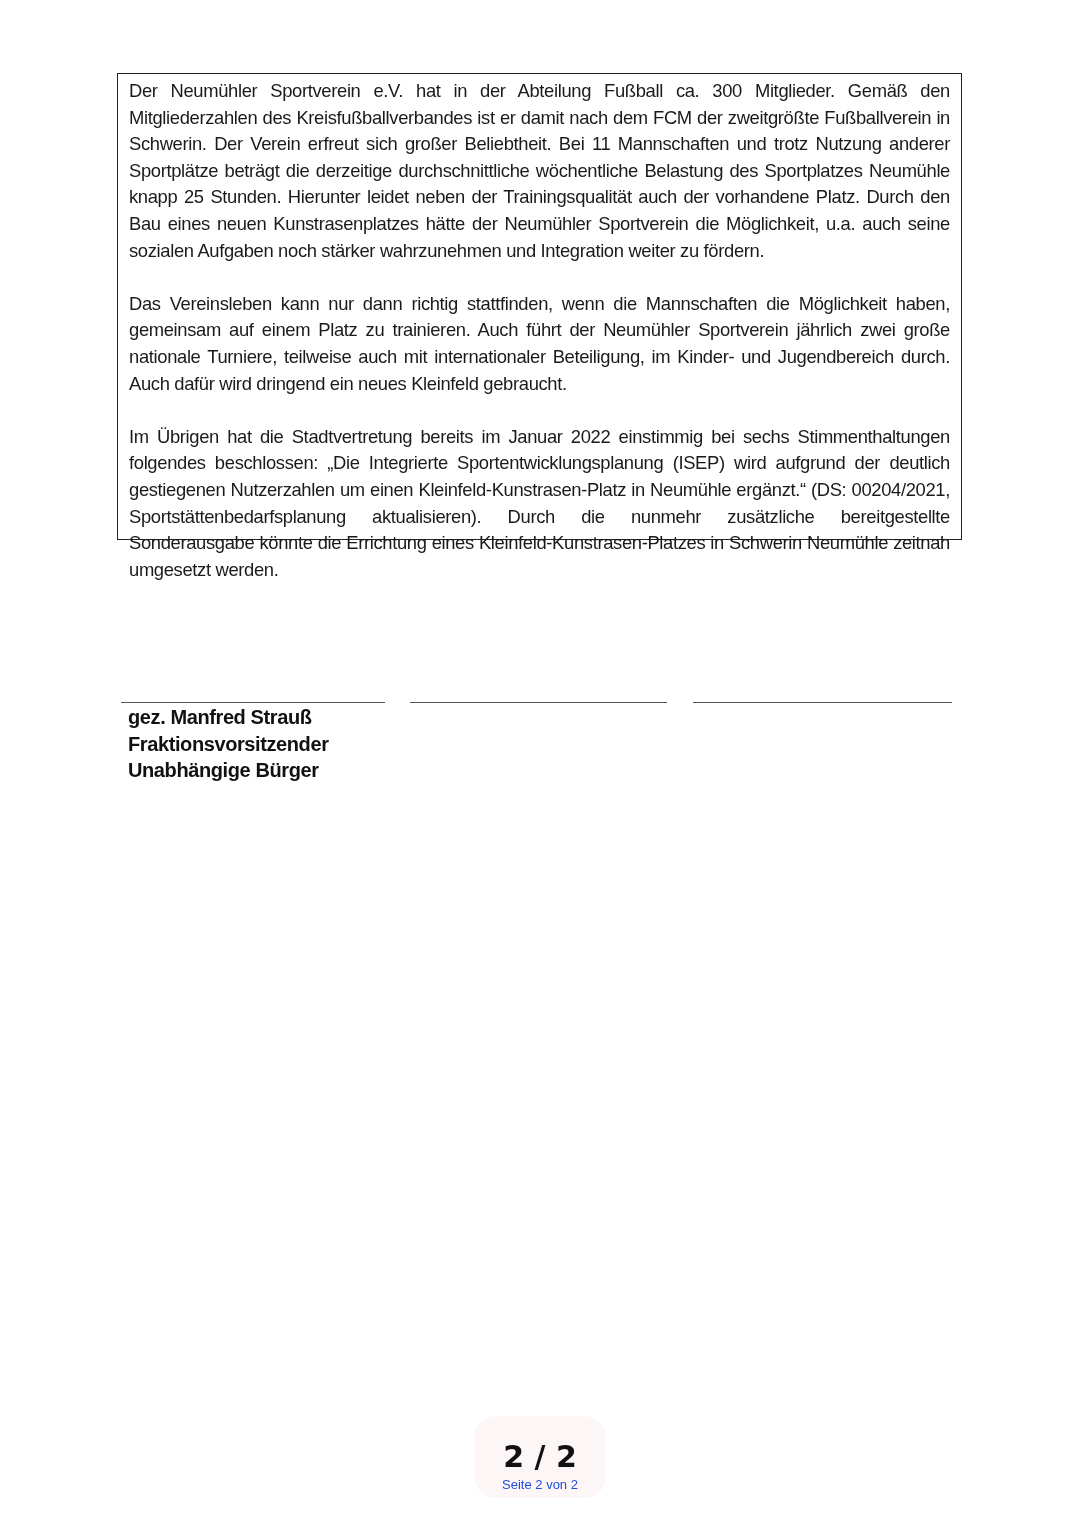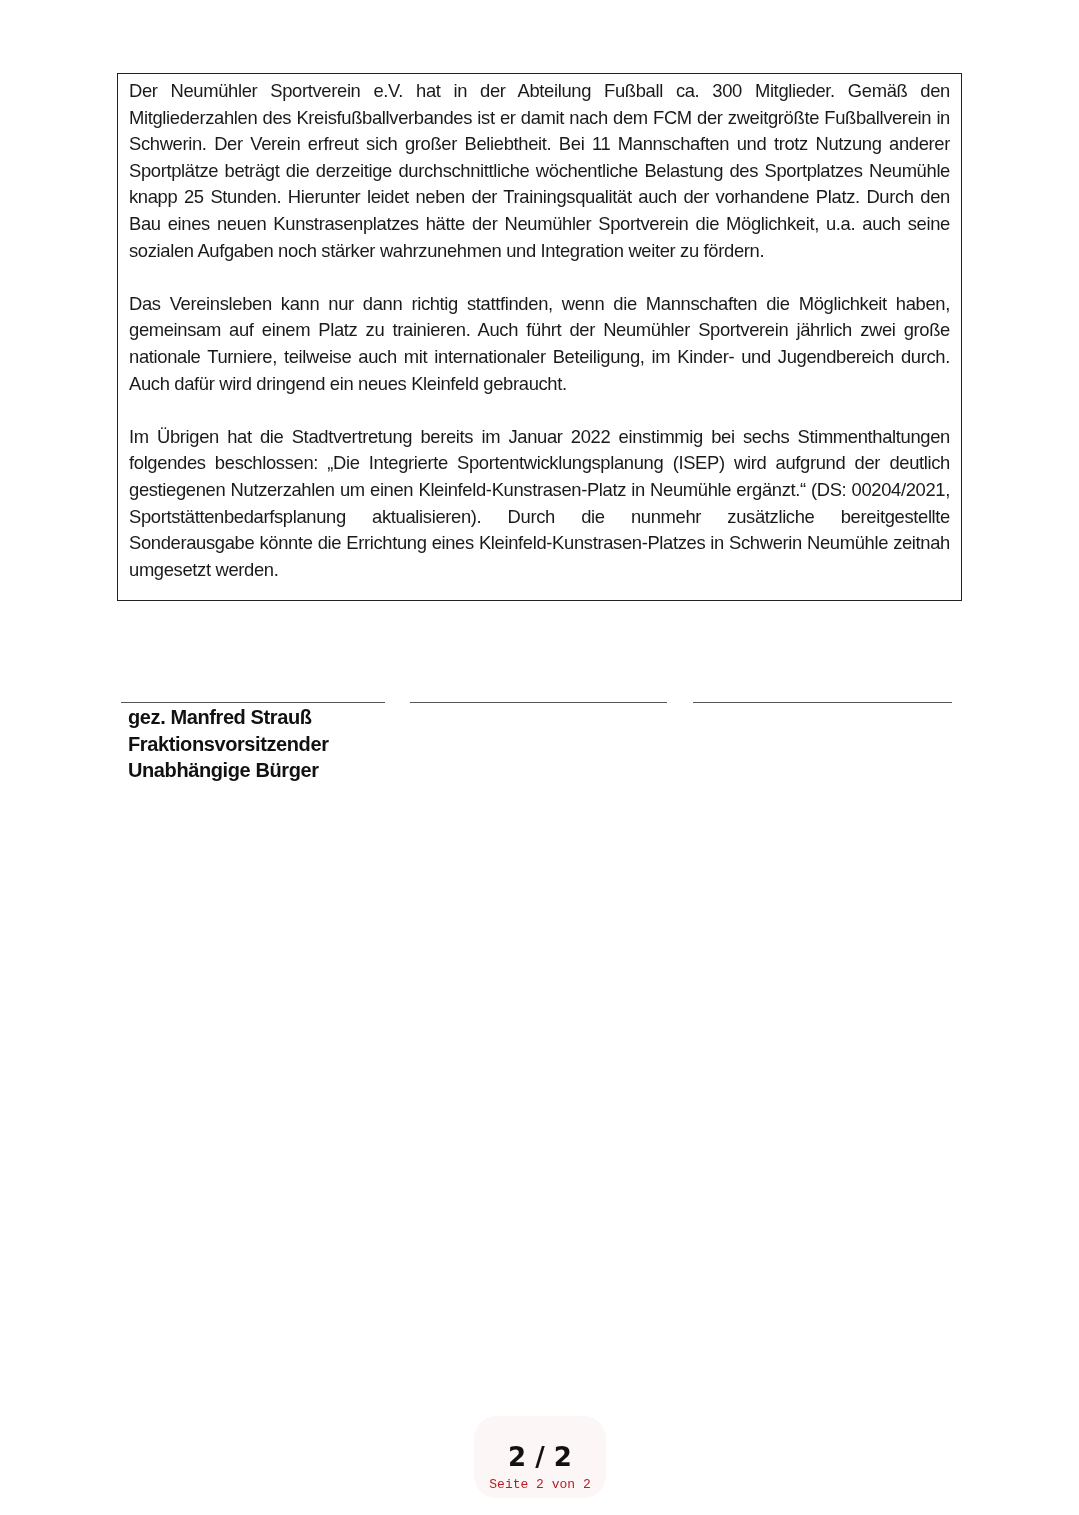--- a/index.html
+++ b/index.html
@@ -1,21 +1,21 @@
 <!DOCTYPE html>
 <html><head>
 <meta charset="utf-8">
 <style>
   html, body { margin: 0; padding: 0; background: #ffffff; }
   body {
     width: 1079px; height: 1515px; position: relative; overflow: hidden;
     font-family: "Liberation Sans", sans-serif; color: #1a1a1a;
   }
   .textbox {
-    position: absolute; left: 117px; top: 73px; width: 845px; height: 528px;
+    position: absolute; left: 117px; top: 73px; width: 845px; height: 467px;
     box-sizing: border-box; border: 1.5px solid #222;
     padding: 4px 11px 0 11px;
   }
   .para {
     font-size: 18.4px; line-height: 26.6px; text-align: justify;
     margin: 0; letter-spacing: -0.35px; word-spacing: 0px;
   }
   .para + .para { margin-top: 26.6px; }
   .sig-line {
     position: absolute; top: 702px; height: 0; border-top: 1.5px solid #555;
@@ -25,24 +25,24 @@
     font-size: 20px; line-height: 26.6px; font-weight: bold;
     letter-spacing: -0.4px; color: #111;
   }
   .sig-block div { white-space: nowrap; }
   .page-indicator {
     position: absolute; left: 474px; top: 1416px; width: 132px; height: 82px;
     background: #fdf6f6; border-radius: 22px; text-align: center;
   }
   .page-num {
     font-family: "DejaVu Sans", sans-serif; font-weight: bold;
-    font-size: 26px; line-height: 40px; margin-top: 21px; color: #111;
+    font-size: 30px; line-height: 40px; margin-top: 21px; color: #111;
   }
   .page-sub {
-    font-size: 13px; color: #b91c1c; line-height: 16px; margin-top: 0px; font-family: Liberation Mono, monospace;
+    font-size: 13px; color: #1d4ed8; line-height: 16px; margin-top: 0px;
   }
 </style>
 </head>
 <body>
 
 <div class="textbox">
   <p class="para">Der Neumühler Sportverein e.V. hat in der Abteilung Fußball ca. 300 Mitglieder. Gemäß den Mitgliederzahlen des Kreisfußballverbandes ist er damit nach dem FCM der zweitgrößte Fußballverein in Schwerin. Der Verein erfreut sich großer Beliebtheit. Bei 11 Mannschaften und trotz Nutzung anderer Sportplätze beträgt die derzeitige durchschnittliche wöchentliche Belastung des Sportplatzes Neumühle knapp 25 Stunden. Hierunter leidet neben der Trainingsqualität auch der vorhandene Platz. Durch den Bau eines neuen Kunstrasenplatzes hätte der Neumühler Sportverein die Möglichkeit, u.a. auch seine sozialen Aufgaben noch stärker wahrzunehmen und Integration weiter zu fördern.</p>
   <p class="para">Das Vereinsleben kann nur dann richtig stattfinden, wenn die Mannschaften die Möglichkeit haben, gemeinsam auf einem Platz zu trainieren. Auch führt der Neumühler Sportverein jährlich zwei große nationale Turniere, teilweise auch mit internationaler Beteiligung, im Kinder- und Jugendbereich durch. Auch dafür wird dringend ein neues Kleinfeld gebraucht.</p>
   <p class="para">Im Übrigen hat die Stadtvertretung bereits im Januar 2022 einstimmig bei sechs Stimmenthaltungen folgendes beschlossen: „Die Integrierte Sportentwicklungsplanung (ISEP) wird aufgrund der deutlich gestiegenen Nutzerzahlen um einen Kleinfeld-Kunstrasen-Platz in Neumühle ergänzt.“ (DS: 00204/2021, Sportstättenbedarfsplanung aktualisieren). Durch die nunmehr zusätzliche bereitgestellte Sonderausgabe könnte die Errichtung eines Kleinfeld-Kunstrasen-Platzes in Schwerin Neumühle zeitnah umgesetzt werden.</p>
 </div>

